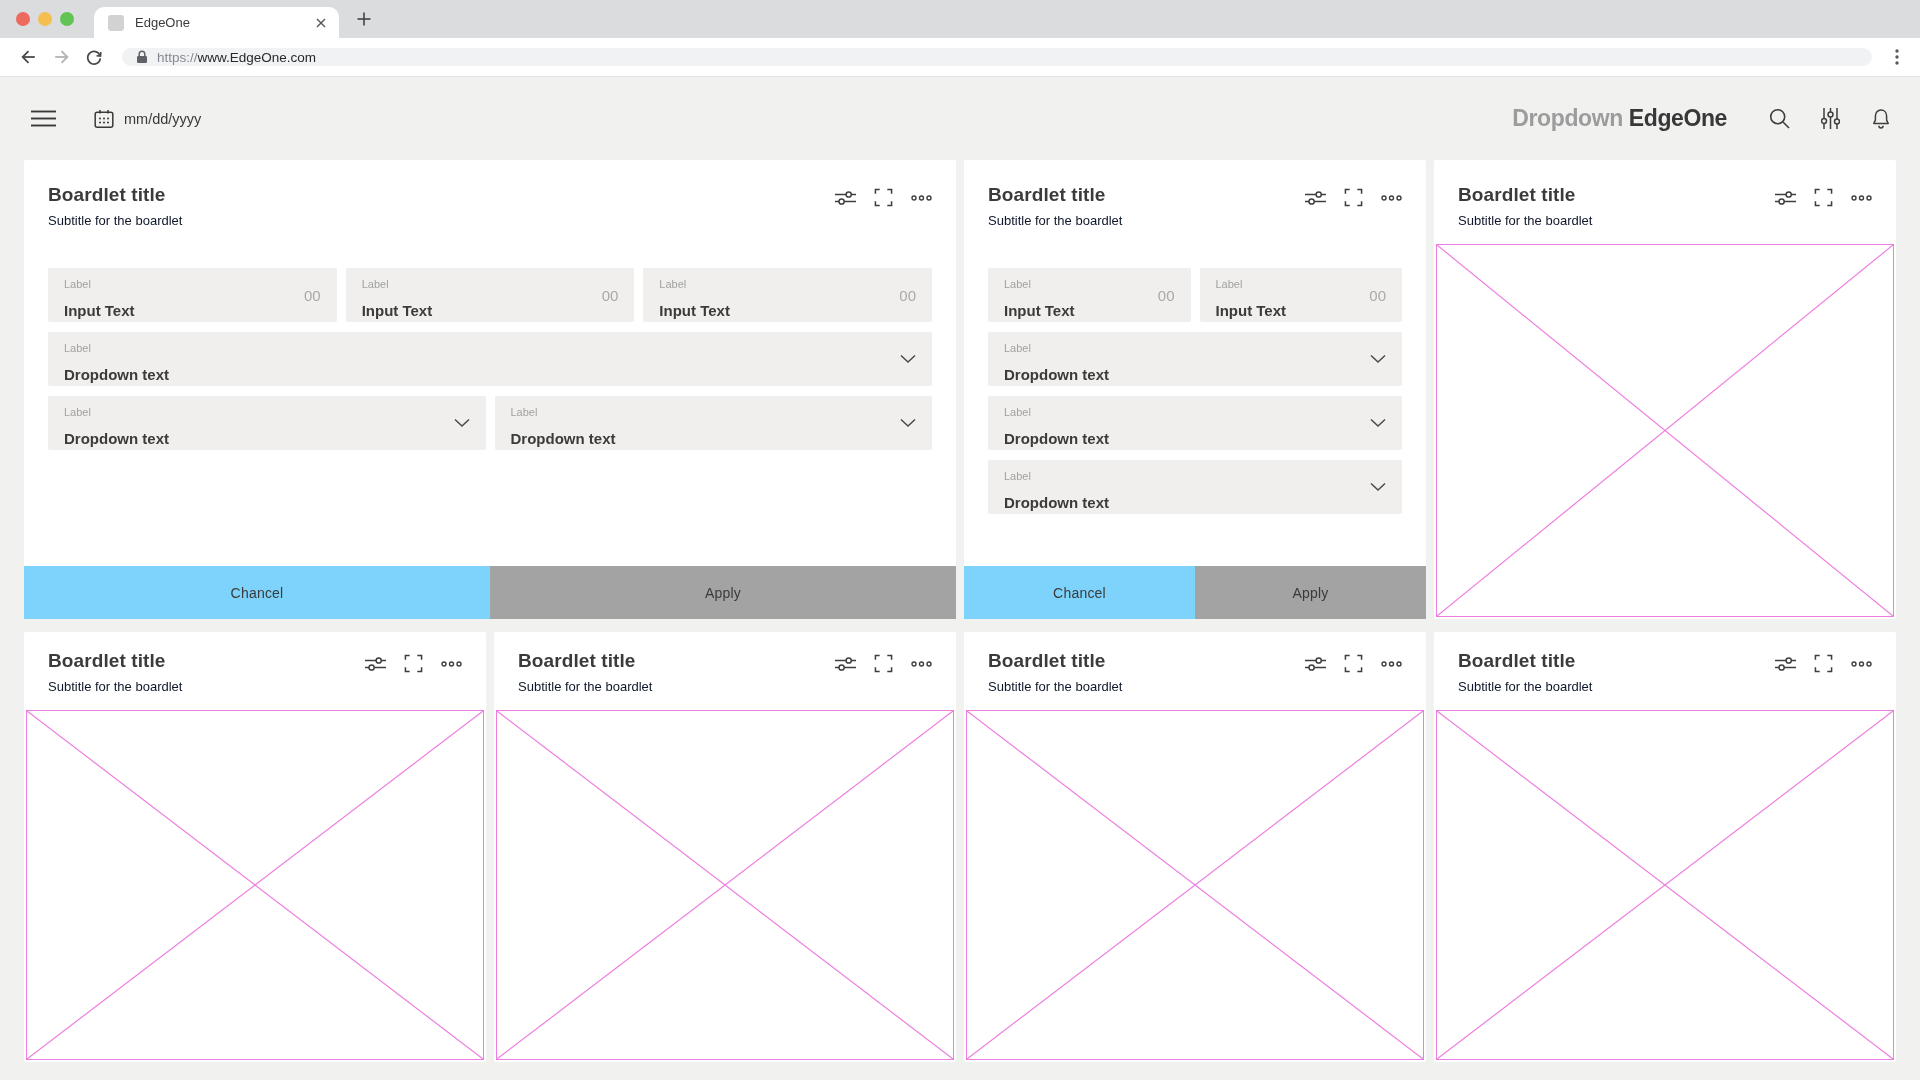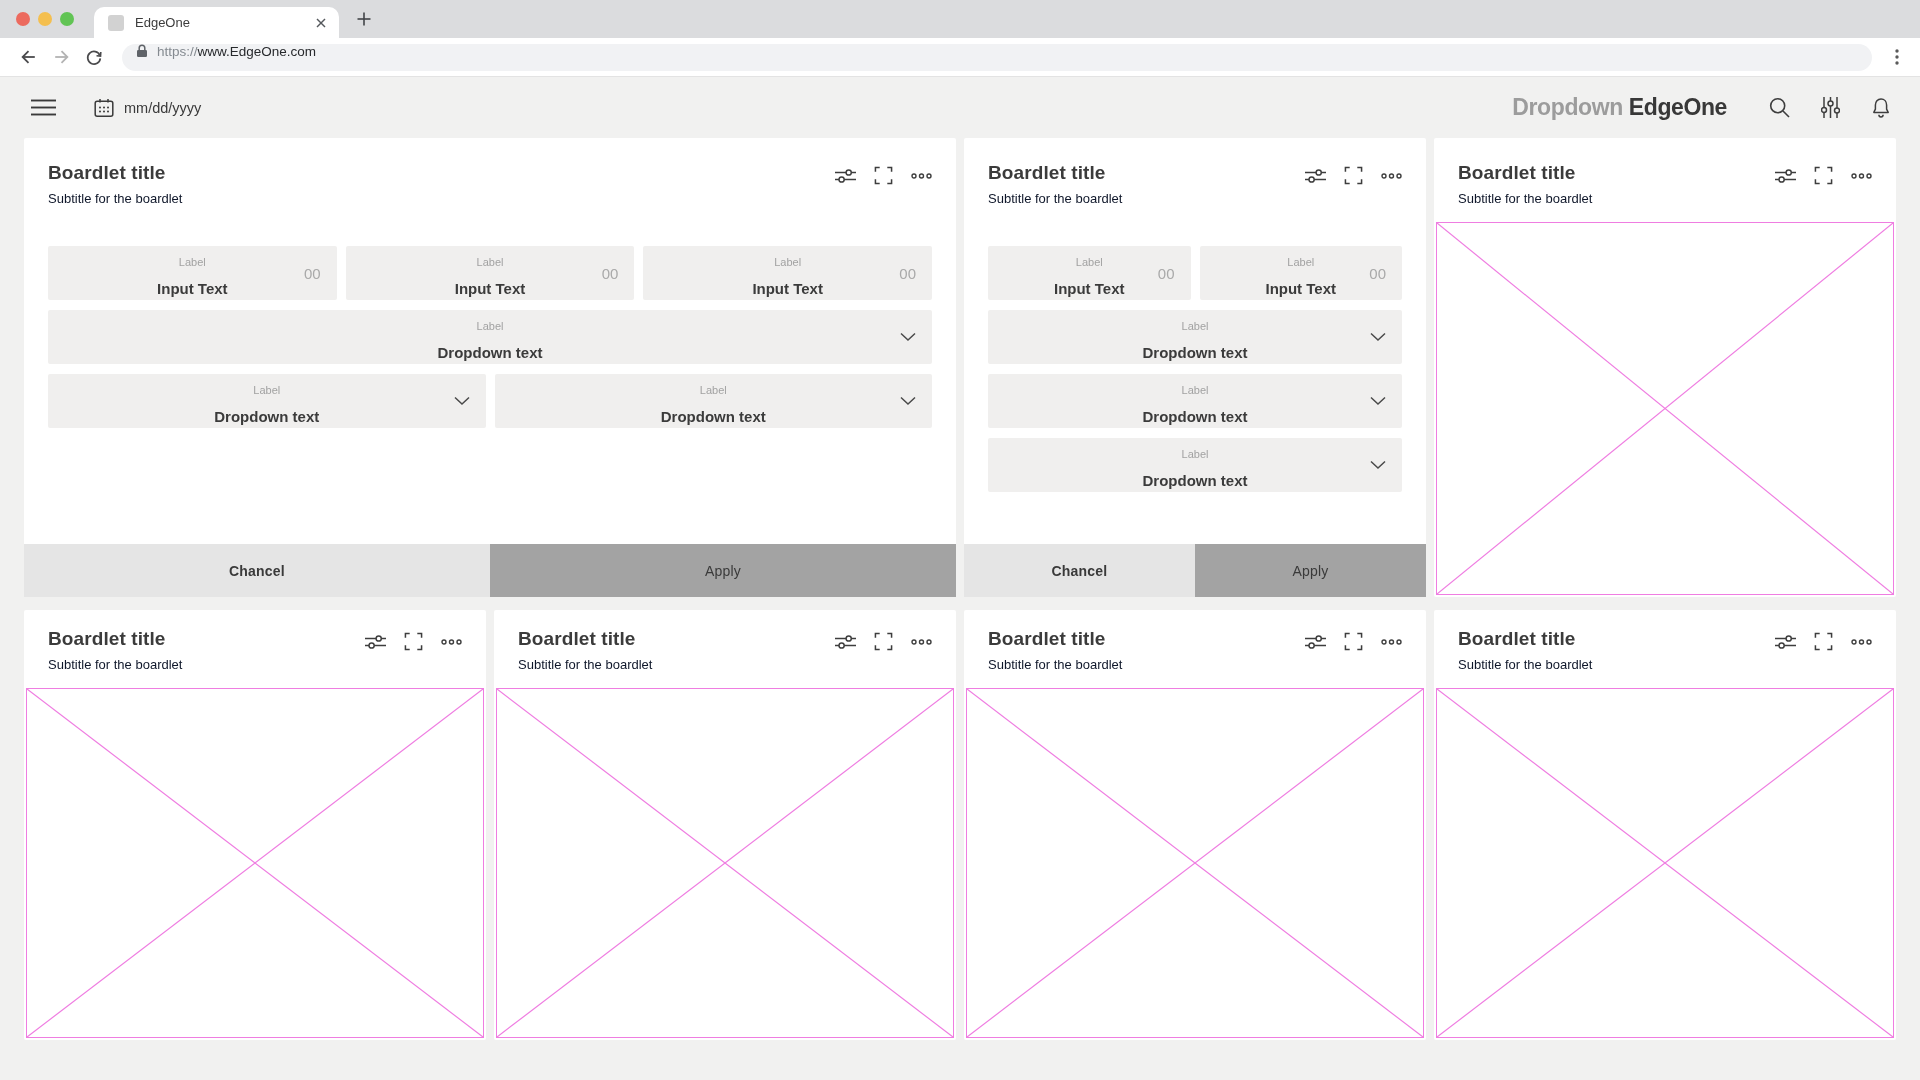--- a/index.html
+++ b/index.html
@@ -16,27 +16,27 @@
   .light { width:14px; height:14px; border-radius:50%; border:0; padding:0; cursor:pointer; }
   .light.red { background:#ec6a5e; } .light.yellow { background:#f4bf4f; } .light.green { background:#61c454; }
   .tab { align-self:flex-end; height:31px; width:245px; background:#fff; border-radius:10px 10px 0 0;
          display:flex; align-items:center; padding:0 10px 0 14px; cursor:pointer; }
   .favicon { width:16px; height:16px; background:#d2d2d2; border-radius:3px; flex:0 0 auto; }
   .tab-title { font-size:13px; color:#3c3c3c; margin-left:11px; flex:1; white-space:nowrap; overflow:hidden; }
   .tab-close { background:none; border:0; padding:2px; cursor:pointer; display:flex; }
   .newtab { background:none; border:0; padding:2px; margin-left:16px; cursor:pointer; display:flex; }
   .toolbar { height:39px; background:#fff; display:flex; align-items:center; padding:0 14px 0 12px; border-bottom:1px solid #e3e3e3; }
   .nav-btn { background:none; border:0; padding:4px; margin:0 3px; cursor:pointer; display:flex; }
-  .url-pill { flex:1; height:27px; background:#f1f2f4; border-radius:14px; display:flex; align-items:flex-start;
+  .url-pill { flex:1; height:18px; background:#f1f2f4; border-radius:14px; display:flex; align-items:center;
               padding:0 14px; margin:0 16px 0 12px; cursor:text; }
   .url-text { font-size:13.5px; margin-left:9px; }
   .url-scheme { color:#848a90; }
   .url-host { color:#27292c; }
   
-  .app-header { height:61px; display:flex; align-items:center; padding:16px 27px; }
+  .app-header { height:83px; display:flex; align-items:center; padding:16px 27px; }
   .hamburger { background:none; border:0; padding:4px; cursor:pointer; display:flex; }
   .datepicker { display:flex; align-items:center; gap:10px; margin-left:30px; cursor:pointer; background:none; border:0; padding:4px; }
   .date-text { font-size:14.5px; color:#3a3a3a; }
   .brand { margin-left:auto; font-size:23px; font-weight:700; letter-spacing:-0.4px; white-space:nowrap; }
   .brand-1 { color:#9c9c9c; }
   .brand-2 { color:#383838; margin-left:6px; }
   .hdr-icons { display:flex; align-items:center; gap:27px; margin-left:40px; }
   .hdr-btn { background:none; border:0; padding:2px; cursor:pointer; display:flex; }
   
   .grid { display:grid; grid-template-columns:repeat(4,1fr); grid-template-rows:459px 430px;
@@ -44,32 +44,32 @@
   .card { background:#fff; display:flex; flex-direction:column; border-radius:2px; min-height:0; }
   .span2 { grid-column:span 2; }
   .card-pad { padding:24px 24px 0; display:flex; flex-direction:column; flex:1; min-height:0; }
   .ph-head { padding:24px 24px 0; flex:0 0 auto; }
   .ph-head.tight { padding-top:18px; }
   .card-head { display:flex; justify-content:space-between; align-items:flex-start;gap:44px; }
   .card-title { font-size:19px; font-weight:700; color:#3b3b3b; margin:0; letter-spacing:0.1px; }
   .card-sub { font-size:13px; color:#0f172a; margin:7px 0 0; }
   .head-icons { display:flex; align-items:center; gap:18px; margin-top:4px; }
   .icon-btn { background:none; border:0; padding:0; cursor:pointer; display:flex; }
-  .form { margin-top:40px; display:flex; flex-direction:column; gap:10px;text-align:center; }
+  .form { margin-top:40px; display:flex; flex-direction:column; gap:10px; }
   .row { display:grid; gap:9px; }
   .cols3 { grid-template-columns:1fr 1fr 1fr; }
   .cols2 { grid-template-columns:1fr 1fr; }
   .field { position:relative; background:#f0efee; height:54px; padding:10px 16px 0; border-radius:2px; cursor:pointer; }
   .f-label { display:block; font-size:11px; color:#a2a2a2; }
   .f-value { display:block; font-size:15px; font-weight:700; color:#3b3b3b; margin-top:12px; }
   .f-unit { position:absolute; right:16px; top:50%; transform:translateY(-50%); font-size:15px; color:#a9a9a9; }
   .chevron { position:absolute; right:16px; top:50%; transform:translateY(-50%); }
   .btn-row { display:flex; height:53px; flex:0 0 auto; }
   .btn { flex:1; border:0; font-size:14px; color:#3a3a3a; cursor:pointer; font-family:inherit; letter-spacing:0.2px; }
-  .btn.cancel { background:#e5e5e5;font-weight:bold; }
+  .btn.cancel { background:#7dd3fc; }
   .btn.apply { background:#a3a3a3; }
   .placeholder { flex:1; margin:0 2px 2px; border:1.5px solid #ef7de1; position:relative; overflow:hidden; min-height:0; }
   .ph-gap { margin-top:16px; }
   .placeholder svg { position:absolute; inset:0; width:100%; height:100%; display:block; }
   .placeholder line { stroke:#ef7de1; stroke-width:1.2; }
 </style>
 </head>
 <body>
 
 <div class="tabstrip">

